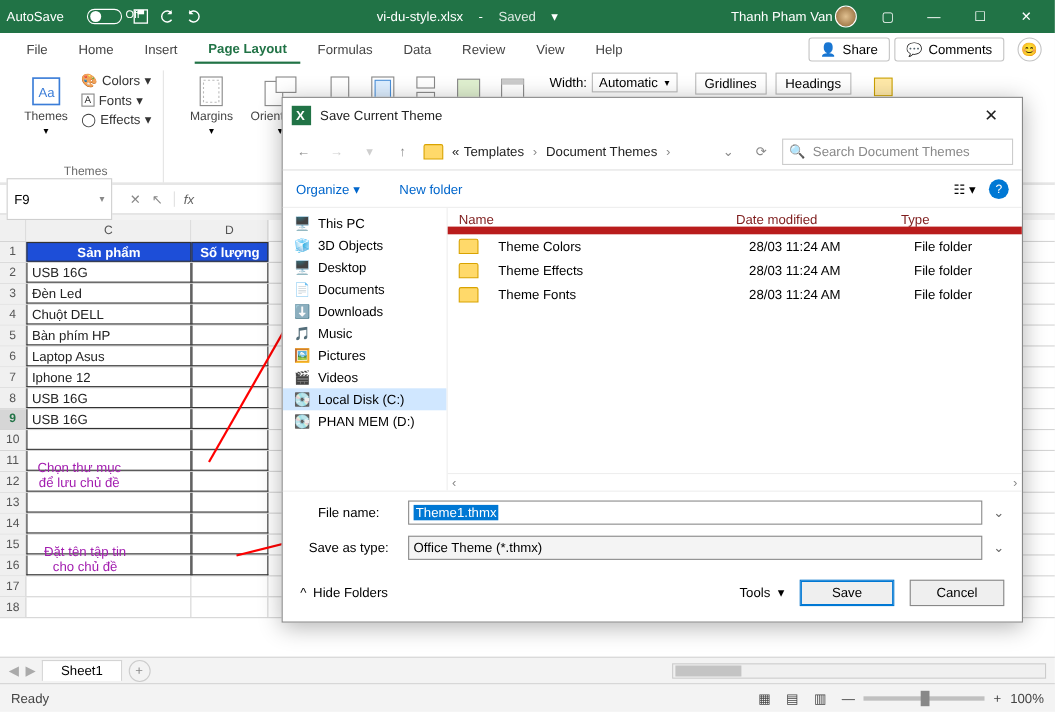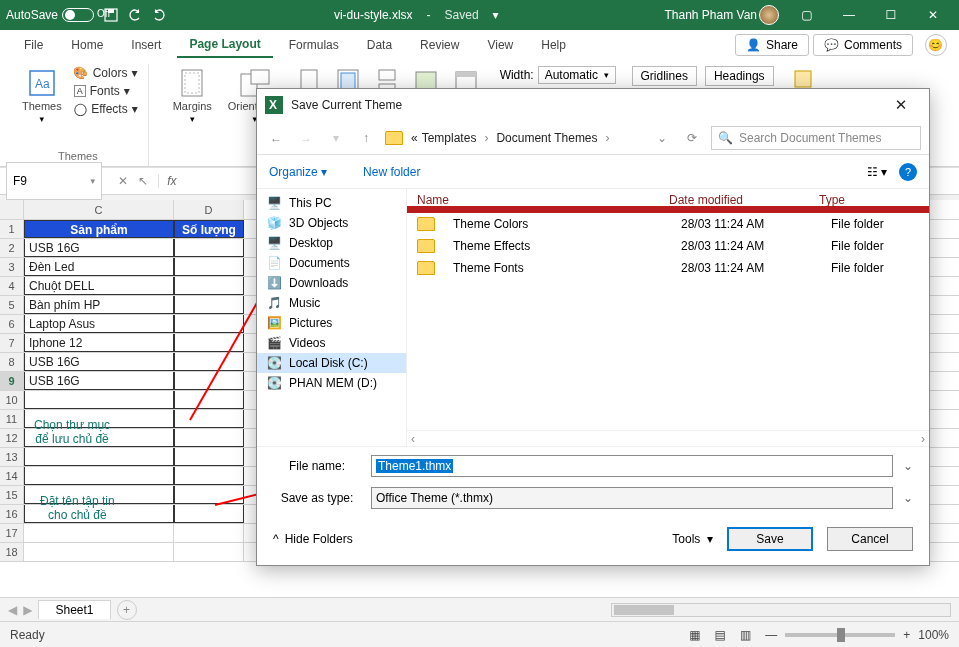--- a/index.html
+++ b/index.html
@@ -1,20 +1,20 @@
 <!DOCTYPE html>
 <html><head>
 <meta charset="utf-8">
 <style>
   * { box-sizing: border-box; margin: 0; padding: 0; font-family: "Segoe UI", sans-serif; font-size: 12px; }
   body { background: #f3f3f3; width: 959px; height: 647px; overflow: hidden; position: relative; }
 
   
   .titlebar { height: 30px; background: #217346; color: #fff; display: flex; align-items: center; padding: 0 6px; gap: 8px; }
-  .titlebar .autosave { display: flex; align-items: center; gap: 4px; }
+  .titlebar .autosave { display: flex; align-items: center; gap: 21px; }
   .toggle { width: 32px; height: 14px; border: 1px solid #fff; border-radius: 8px; position: relative; }
   .toggle .knob { width: 10px; height: 10px; border-radius: 50%; background: #fff; position: absolute; top: 1px; left: 2px; }
   .toggle-off { font-size: 10px; margin-left: 34px; position: absolute; top: -1px; }
   .qat { display: flex; gap: 6px; }
   .qat-icon { width: 18px; height: 18px; display: flex; align-items: center; justify-content: center; }
   .doc-title { flex: 1; text-align: center; display: flex; justify-content: center; align-items: flex-start; gap: 14px; }
   .saved { opacity: .85; }
   .user { display: flex; align-items: center; gap: 2px; }
   .avatar { width: 20px; height: 20px; border-radius: 50%; background: radial-gradient(#e0c090,#8a6030); border: 1px solid #fff; }
   .win-btns { display: flex; gap: 2px; }
@@ -50,21 +50,21 @@
   .rowhdr { width: 24px; display:flex; align-items:center; justify-content:center; border-right:1px solid #d4d4d4; background:#f0f0f0; color:#555; font-size:11px; }
   .colcell { width: 150px; border-right:1px solid #d4d4d4; background:#f0f0f0; text-align:center; color:#555; font-size:11px; line-height:20px;}
   .colcell.narrow { width: 70px; }
   .grid-row { display:flex; height:19px; border-bottom:1px solid #d4d4d4; }
   .cell { width:150px; border-right:1px solid #d4d4d4; padding:0 4px; line-height:19px; font-size:12px; color:#222; overflow:hidden; }
   .cell.narrow { width:70px; }
   .hdrcell { background:#1d4ed8; color:#fff; font-weight:700; text-align:center; border:1px solid #333;}
   .bordered { border:1px solid #333; border-top:none; }
   .sel-row .rowhdr { background:#d6d6d6; color:#217346; font-weight:600;}
 
-  .annot { position:absolute; color:#0f766e; font-size:20px; font-family:"Segoe UI",sans-serif; line-height:1.2; text-align:center; }
+  .annot { position:absolute; color:#a21caf; font-size:20px; font-family:"Segoe UI",sans-serif; line-height:1.2; text-align:center; }
   .arrow { position:absolute; pointer-events:none; }
 
   
   .sheettabs { position:absolute; bottom:26px; left:0; right:0; height:24px; background:#f3f3f3; border-top:1px solid #d4d4d4; display:flex; align-items:center; gap:6px; padding:0 8px;}
   .sheettab { background:#fff; border:1px solid #d4d4d4; border-bottom:none; padding:2px 16px; }
   .status { position:absolute; bottom:0; left:0; right:0; height:26px; background:#f3f3f3; border-top:1px solid #d4d4d4; display:flex; align-items:center; padding:0 10px; gap:14px; color:#444;}
   .status .sp { flex:1; }
   .zoom { display:flex; align-items:center; gap:8px;}
   .slider { width:110px; height:4px; background:#c0c0c0; position:relative;}
   .slider .hndl{ width:8px;height:14px;background:#888;position:absolute;top:-5px;left:52px;}

